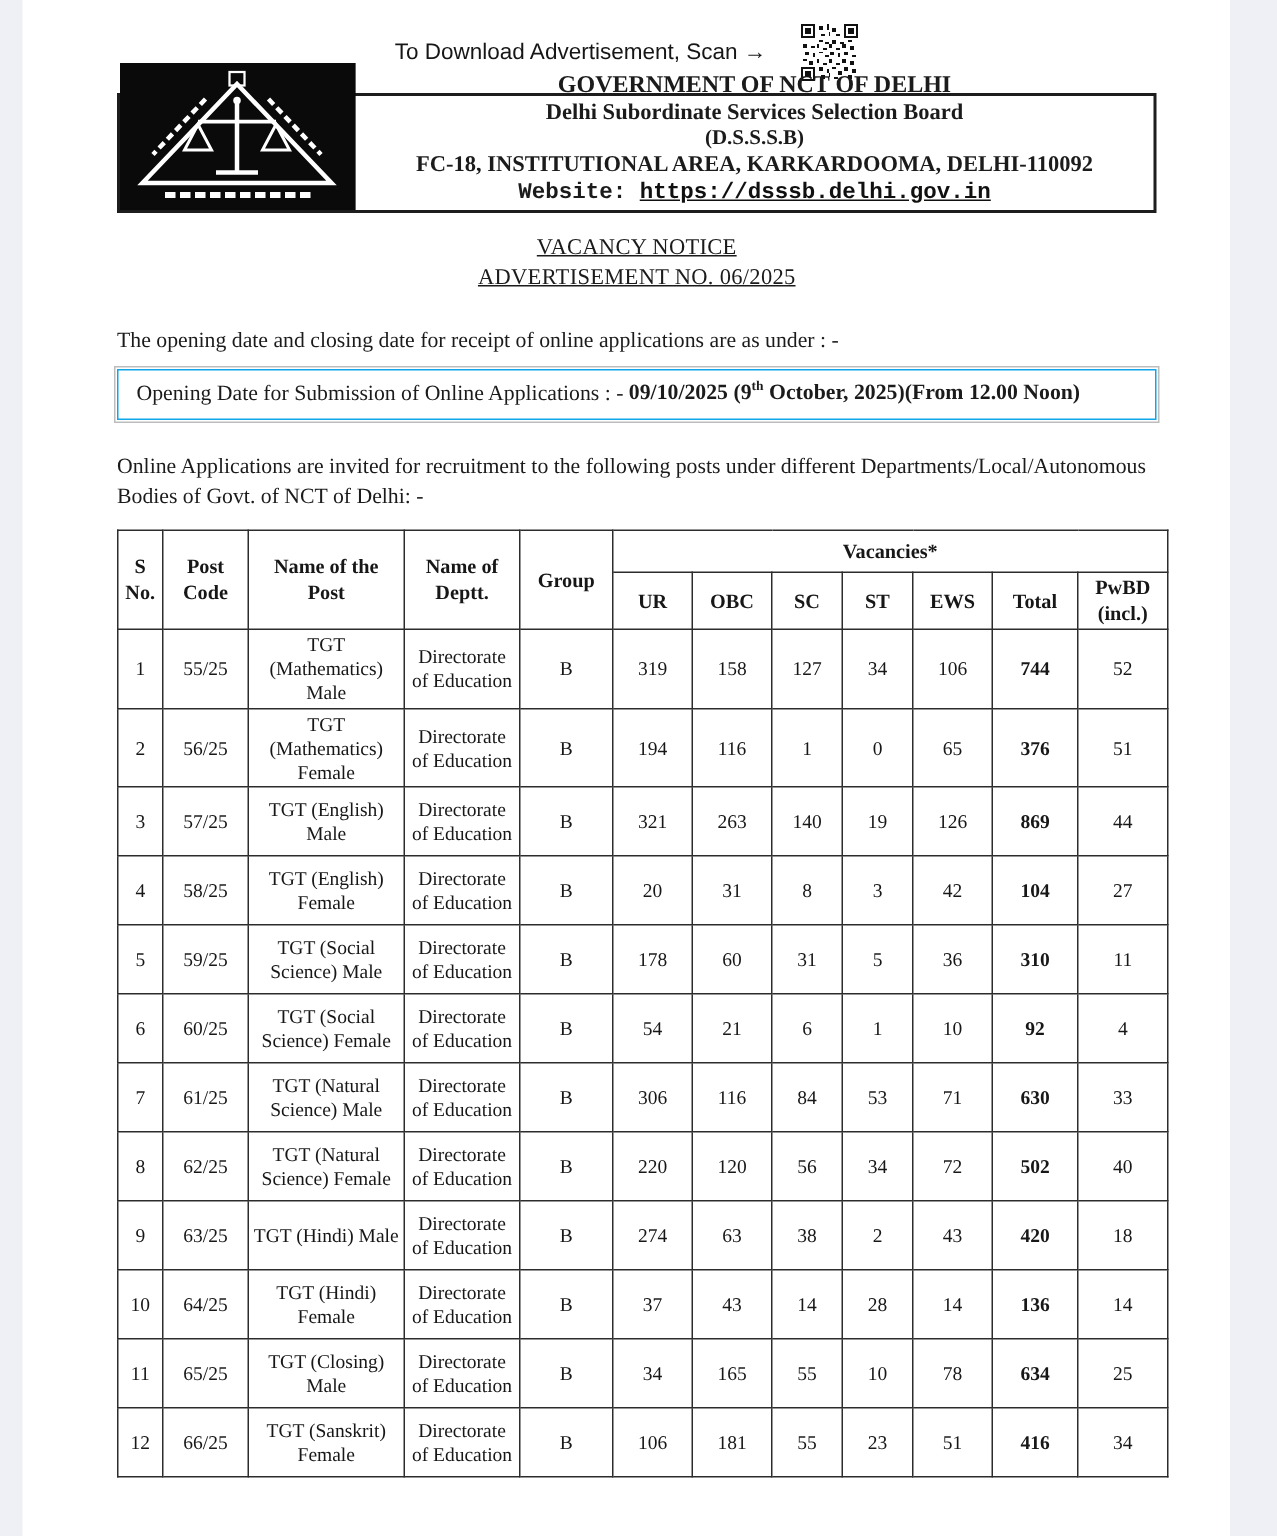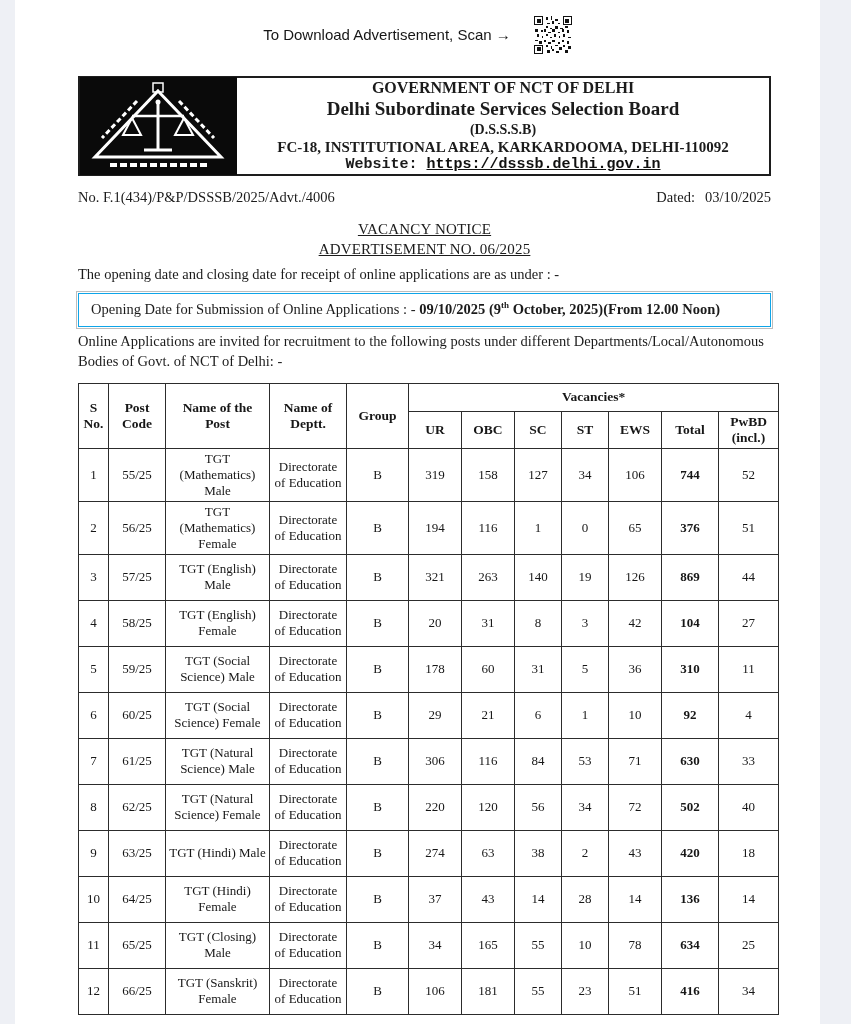--- a/index.html
+++ b/index.html
@@ -14,48 +14,48 @@
   
   .scan-row {
     padding-top:13px; height:56px;
     display:flex; justify-content:center; align-items:center; gap:23px;
     font-family:"Liberation Sans", sans-serif; font-size:15px; color:#161616;
   }
   .qr { width:38px; height:42px; display:block; }
 
   
   .head-box {
-    margin-top:20px; border:2px solid #1d1d1d; display:flex; align-items:center;
-    height:100px; background:#fff;
+    margin-top:6px; border:2px solid #1d1d1d; display:flex; align-items:flex-end;
+    height:80px; background:#fff;
   }
   .logo-box { width:157px; background:#0a0a0a; flex:none; }
   .logo-box svg { width:100%; height:100%; display:block; }
   .head-text {
     flex:1; display:flex; flex-direction:column; justify-content:center;
     text-align:center; font-weight:bold; line-height:1.22; padding:2px 4px;
   }
   .ht1 { font-size:16px; }
-  .ht2 { font-size:19px; }
+  .ht2 { font-size:15px; }
   .ht3 { font-size:14px; }
   .ht4 { font-size:15px; }
   .ht5 { font-size:15px;font-family:Liberation Mono, monospace; }
   .head-text a { color:#10100f; }
 
   
   .ref-row {
     margin-top:13px; display:flex; justify-content:space-between;
     font-size:14.5px;
   }
   .dated-gap { display:inline-block; width:10px; }
 
   
   .titles { margin-top:13px; text-align:center; font-weight:normal; font-size:15px; line-height:1.35; }
   .titles .t { text-decoration:underline; letter-spacing:0.2px; }
 
-  .para { margin-top:4px; font-size:14.5px; line-height:1.38; }
+  .para { margin-top:21px; font-size:14.5px; line-height:1.38; }
 
   
   .dates-box {
     margin-top:9px; border:1px solid #0ea5e9; outline:1px solid #bdbdbd; outline-offset:1px;
     padding:5px 12px 6px 12px; font-size:14.5px; line-height:1.45;
   }
   .dates-box b sup { font-size:9px; }
 
   
   table.vac {
@@ -127,24 +127,20 @@
       </div>
       <div class="head-text">
         <div class="ht1">GOVERNMENT OF NCT OF DELHI</div>
         <div class="ht2">Delhi Subordinate Services Selection Board</div>
         <div class="ht3">(D.S.S.S.B)</div>
         <div class="ht4">FC-18, INSTITUTIONAL AREA, KARKARDOOMA, DELHI-110092</div>
         <div class="ht5"><span>Website: </span><a href="#">https://dsssb.delhi.gov.in</a></div>
       </div>
     </div>
 
-    <div class="ref-row">
-      <span>No. F.1(434)/P&amp;P/DSSSB/2025/Advt./4006</span>
-      <span><span>Dated:</span><span class="dated-gap"></span><span>03/10/2025</span></span>
-    </div>
 
     <div class="titles">
       <div class="t">VACANCY NOTICE</div>
       <div class="t">ADVERTISEMENT NO. 06/2025</div>
     </div>
 
     <div class="para">The opening date and closing date for receipt of online applications are as under : -</div>
 
     <div class="dates-box">
       <div>
@@ -258,21 +254,21 @@
             <td class="col-ews">36</td>
             <td class="col-total">310</td>
             <td class="col-pwbd">11</td>
           </tr>
           <tr>
             <td class="col-sno">6</td>
             <td class="col-post_code">60/25</td>
             <td class="col-post_name">TGT (Social Science) Female</td>
             <td class="col-dept">Directorate of Education</td>
             <td class="col-group">B</td>
-            <td class="col-ur">29</td>
+            <td class="col-ur">54</td>
             <td class="col-obc">21</td>
             <td class="col-sc">6</td>
             <td class="col-st">1</td>
             <td class="col-ews">10</td>
             <td class="col-total">92</td>
             <td class="col-pwbd">4</td>
           </tr>
           <tr>
             <td class="col-sno">7</td>
             <td class="col-post_code">61/25</td>

